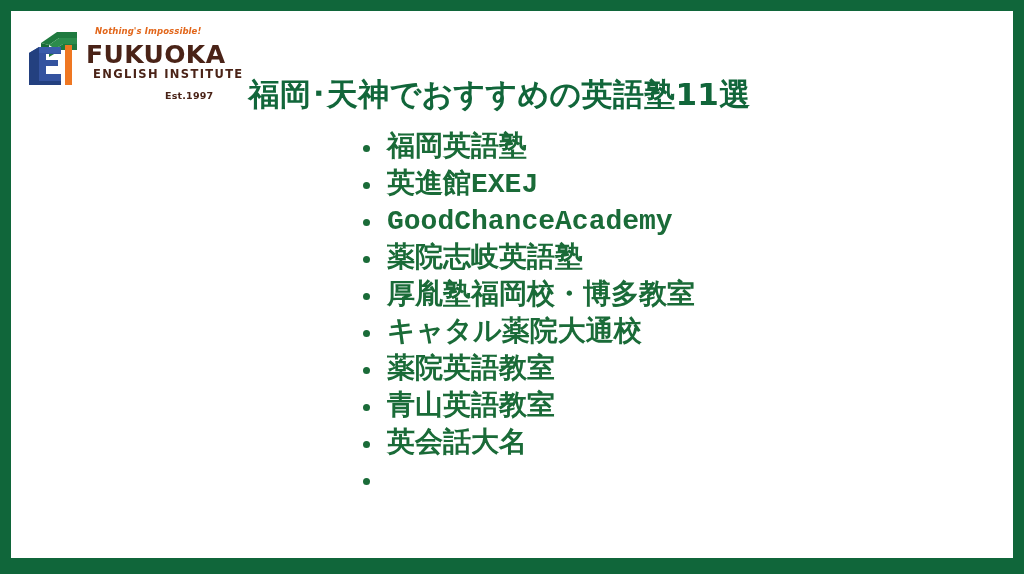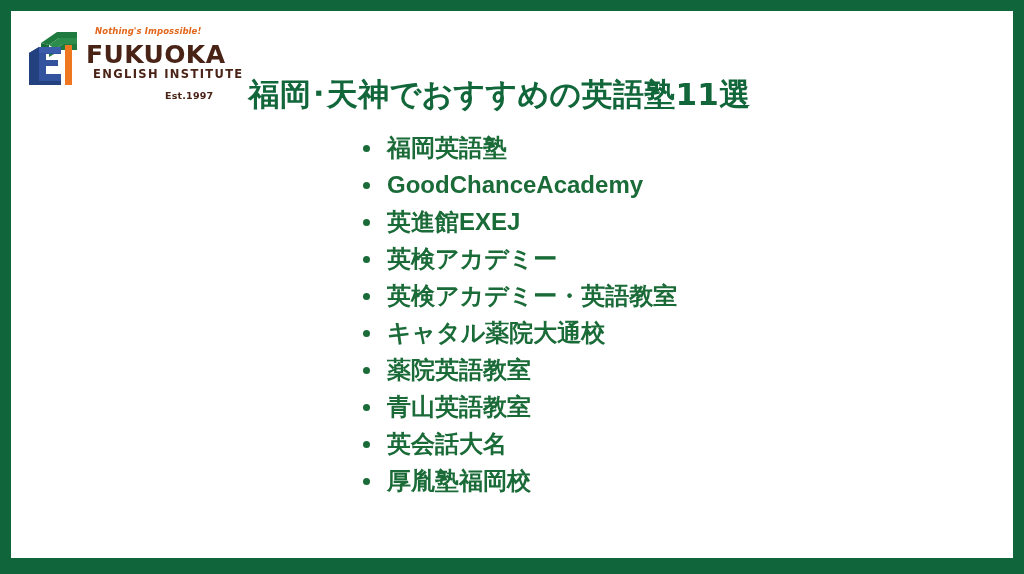--- a/index.html
+++ b/index.html
@@ -126,25 +126,25 @@
     top: 118px;
     margin: 0;
     padding: 0;
     list-style: none;
   }
   #school-list li {
     position: relative;
     height: 37px;
     line-height: 37px;
     padding-left: 46px;
-    font-size: 24px;
+    font-size: 28px;
     font-weight: bold;
     color: #1a6b38;
     white-space: nowrap;
-    font-family: Liberation Sans, sans-serif;
+    font-family: Liberation Mono, monospace;
   }
   #school-list li .bullet {
     position: absolute;
     left: 22px;
     top: 16px;
     width: 7px;
     height: 7px;
     border-radius: 50%;
     background: #1a6b38;
   }
@@ -177,25 +177,25 @@
         <div class="brand-main">FUKUOKA</div>
         <div class="brand-sub">ENGLISH INSTITUTE</div>
         <div class="brand-est">Est.1997</div>
       </div>
     </div>
 
     <div id="page-title">福岡･天神でおすすめの英語塾11選</div>
 
     <ul id="school-list">
       <li><span class="bullet"></span><span>福岡英語塾</span></li>
+      <li><span class="bullet"></span><span>英進館EXEJ</span></li>
       <li><span class="bullet"></span><span>GoodChanceAcademy</span></li>
-      <li><span class="bullet"></span><span>英進館EXEJ</span></li>
-      <li><span class="bullet"></span><span>英検アカデミー</span></li>
-      <li><span class="bullet"></span><span>英検アカデミー・英語教室</span></li>
+      <li><span class="bullet"></span><span>薬院志岐英語塾</span></li>
+      <li><span class="bullet"></span><span>厚胤塾福岡校・博多教室</span></li>
       <li><span class="bullet"></span><span>キャタル薬院大通校</span></li>
       <li><span class="bullet"></span><span>薬院英語教室</span></li>
       <li><span class="bullet"></span><span>青山英語教室</span></li>
       <li><span class="bullet"></span><span>英会話大名</span></li>
-      <li><span class="bullet"></span><span>厚胤塾福岡校</span></li>
+      <li><span class="bullet"></span></li>
     </ul>
 
   </div>
 </div>
 
 </body></html>

